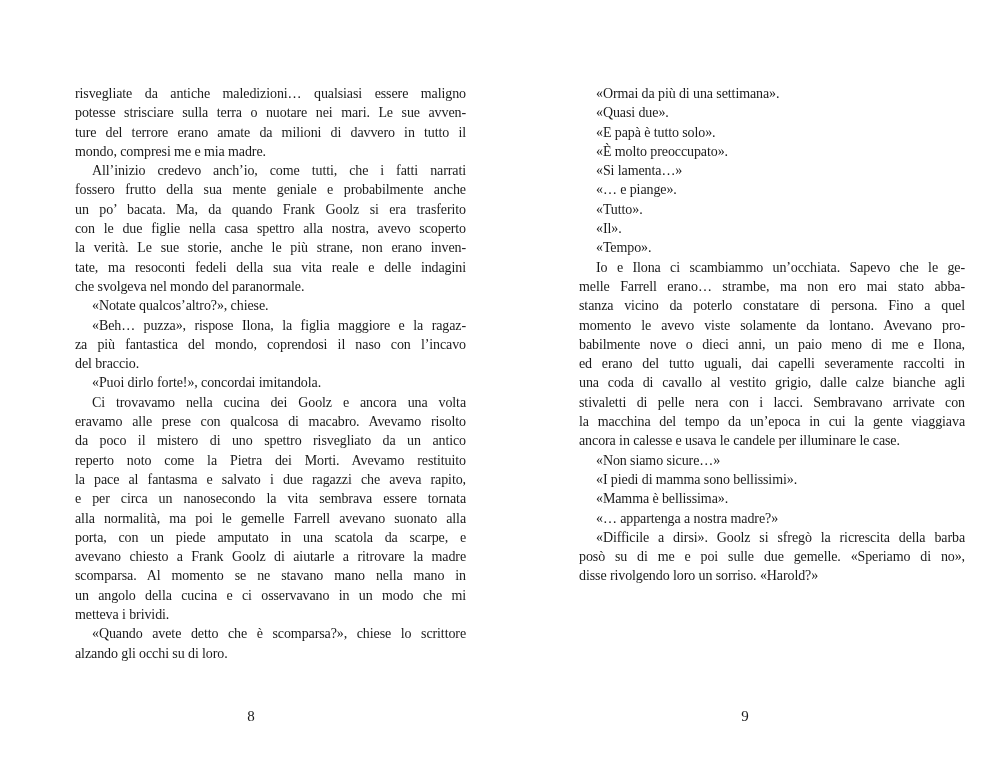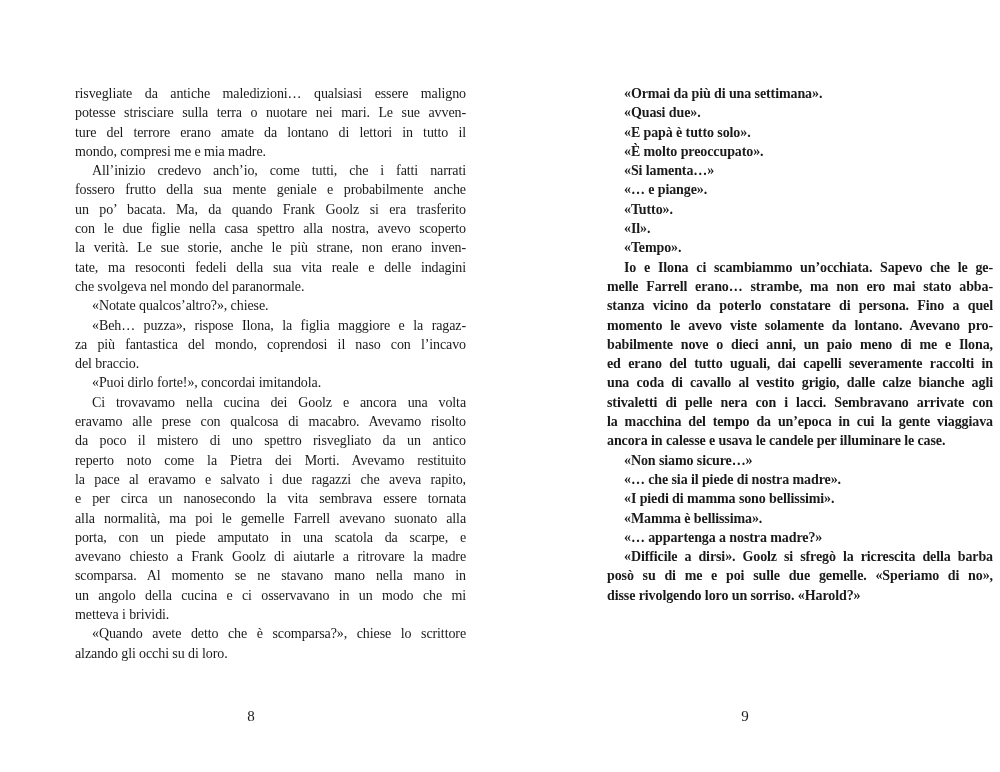--- a/index.html
+++ b/index.html
@@ -18,21 +18,21 @@
     color: #1a1a1a;
   }
   .textblock {
     position: absolute;
     top: 84px;
     font-size: 14px;
     line-height: 19.3px;
     letter-spacing: -0.1px;
   }
   .textblock.tb-left  { left: 75px;  width: 391px; }
-  .textblock.tb-right { left: 607px; width: 386px; font-weight: bold; }
+  .textblock.tb-right { left: 579px; width: 386px; }
   .paragraph { margin: 0; padding: 0; }
   .line {
     text-align: justify;
     text-align-last: justify;
   }
   .line.para-end {
     text-align: left;
     text-align-last: auto;
   }
   .line.indented { text-indent: 17px; }
@@ -50,21 +50,21 @@
 </head>
 <body>
 
 <div class="spread">
 
   <section>
     <div class="textblock tb-left">
         <div class="paragraph">
           <div class="line">risvegliate da antiche maledizioni… qualsiasi essere maligno</div>
           <div class="line">potesse strisciare sulla terra o nuotare nei mari. Le sue avven-</div>
-          <div class="line">ture del terrore erano amate da lontano di lettori in tutto il</div>
+          <div class="line">ture del terrore erano amate da milioni di davvero in tutto il</div>
           <div class="line para-end">mondo, compresi me e mia madre.</div>
         </div>
         <div class="paragraph">
           <div class="line indented">All’inizio credevo anch’io, come tutti, che i fatti narrati</div>
           <div class="line">fossero frutto della sua mente geniale e probabilmente anche</div>
           <div class="line">un po’ bacata. Ma, da quando Frank Goolz si era trasferito</div>
           <div class="line">con le due figlie nella casa spettro alla nostra, avevo scoperto</div>
           <div class="line">la verità. Le sue storie, anche le più strane, non erano inven-</div>
           <div class="line">tate, ma resoconti fedeli della sua vita reale e delle indagini</div>
           <div class="line para-end">che svolgeva nel mondo del paranormale.</div>
@@ -78,21 +78,21 @@
           <div class="line para-end">del braccio.</div>
         </div>
         <div class="paragraph">
           <div class="line para-end indented">«Puoi dirlo forte!», concordai imitandola.</div>
         </div>
         <div class="paragraph">
           <div class="line indented">Ci trovavamo nella cucina dei Goolz e ancora una volta</div>
           <div class="line">eravamo alle prese con qualcosa di macabro. Avevamo risolto</div>
           <div class="line">da poco il mistero di uno spettro risvegliato da un antico</div>
           <div class="line">reperto noto come la Pietra dei Morti. Avevamo restituito</div>
-          <div class="line">la pace al eravamo e salvato i due ragazzi che aveva rapito,</div>
+          <div class="line">la pace al fantasma e salvato i due ragazzi che aveva rapito,</div>
           <div class="line">e per circa un nanosecondo la vita sembrava essere tornata</div>
           <div class="line">alla normalità, ma poi le gemelle Farrell avevano suonato alla</div>
           <div class="line">porta, con un piede amputato in una scatola da scarpe, e</div>
           <div class="line">avevano chiesto a Frank Goolz di aiutarle a ritrovare la madre</div>
           <div class="line">scomparsa. Al momento se ne stavano mano nella mano in</div>
           <div class="line">un angolo della cucina e ci osservavano in un modo che mi</div>
           <div class="line para-end">metteva i brividi.</div>
         </div>
         <div class="paragraph">
           <div class="line indented">«Quando avete detto che è scomparsa?», chiese lo scrittore</div>
@@ -140,23 +140,20 @@
           <div class="line">ed erano del tutto uguali, dai capelli severamente raccolti in</div>
           <div class="line">una coda di cavallo al vestito grigio, dalle calze bianche agli</div>
           <div class="line">stivaletti di pelle nera con i lacci. Sembravano arrivate con</div>
           <div class="line">la macchina del tempo da un’epoca in cui la gente viaggiava</div>
           <div class="line para-end">ancora in calesse e usava le candele per illuminare le case.</div>
         </div>
         <div class="paragraph">
           <div class="line para-end indented">«Non siamo sicure…»</div>
         </div>
         <div class="paragraph">
-          <div class="line para-end indented">«… che sia il piede di nostra madre».</div>
-        </div>
-        <div class="paragraph">
           <div class="line para-end indented">«I piedi di mamma sono bellissimi».</div>
         </div>
         <div class="paragraph">
           <div class="line para-end indented">«Mamma è bellissima».</div>
         </div>
         <div class="paragraph">
           <div class="line para-end indented">«… appartenga a nostra madre?»</div>
         </div>
         <div class="paragraph">
           <div class="line indented">«Difficile a dirsi». Goolz si sfregò la ricrescita della barba</div>

